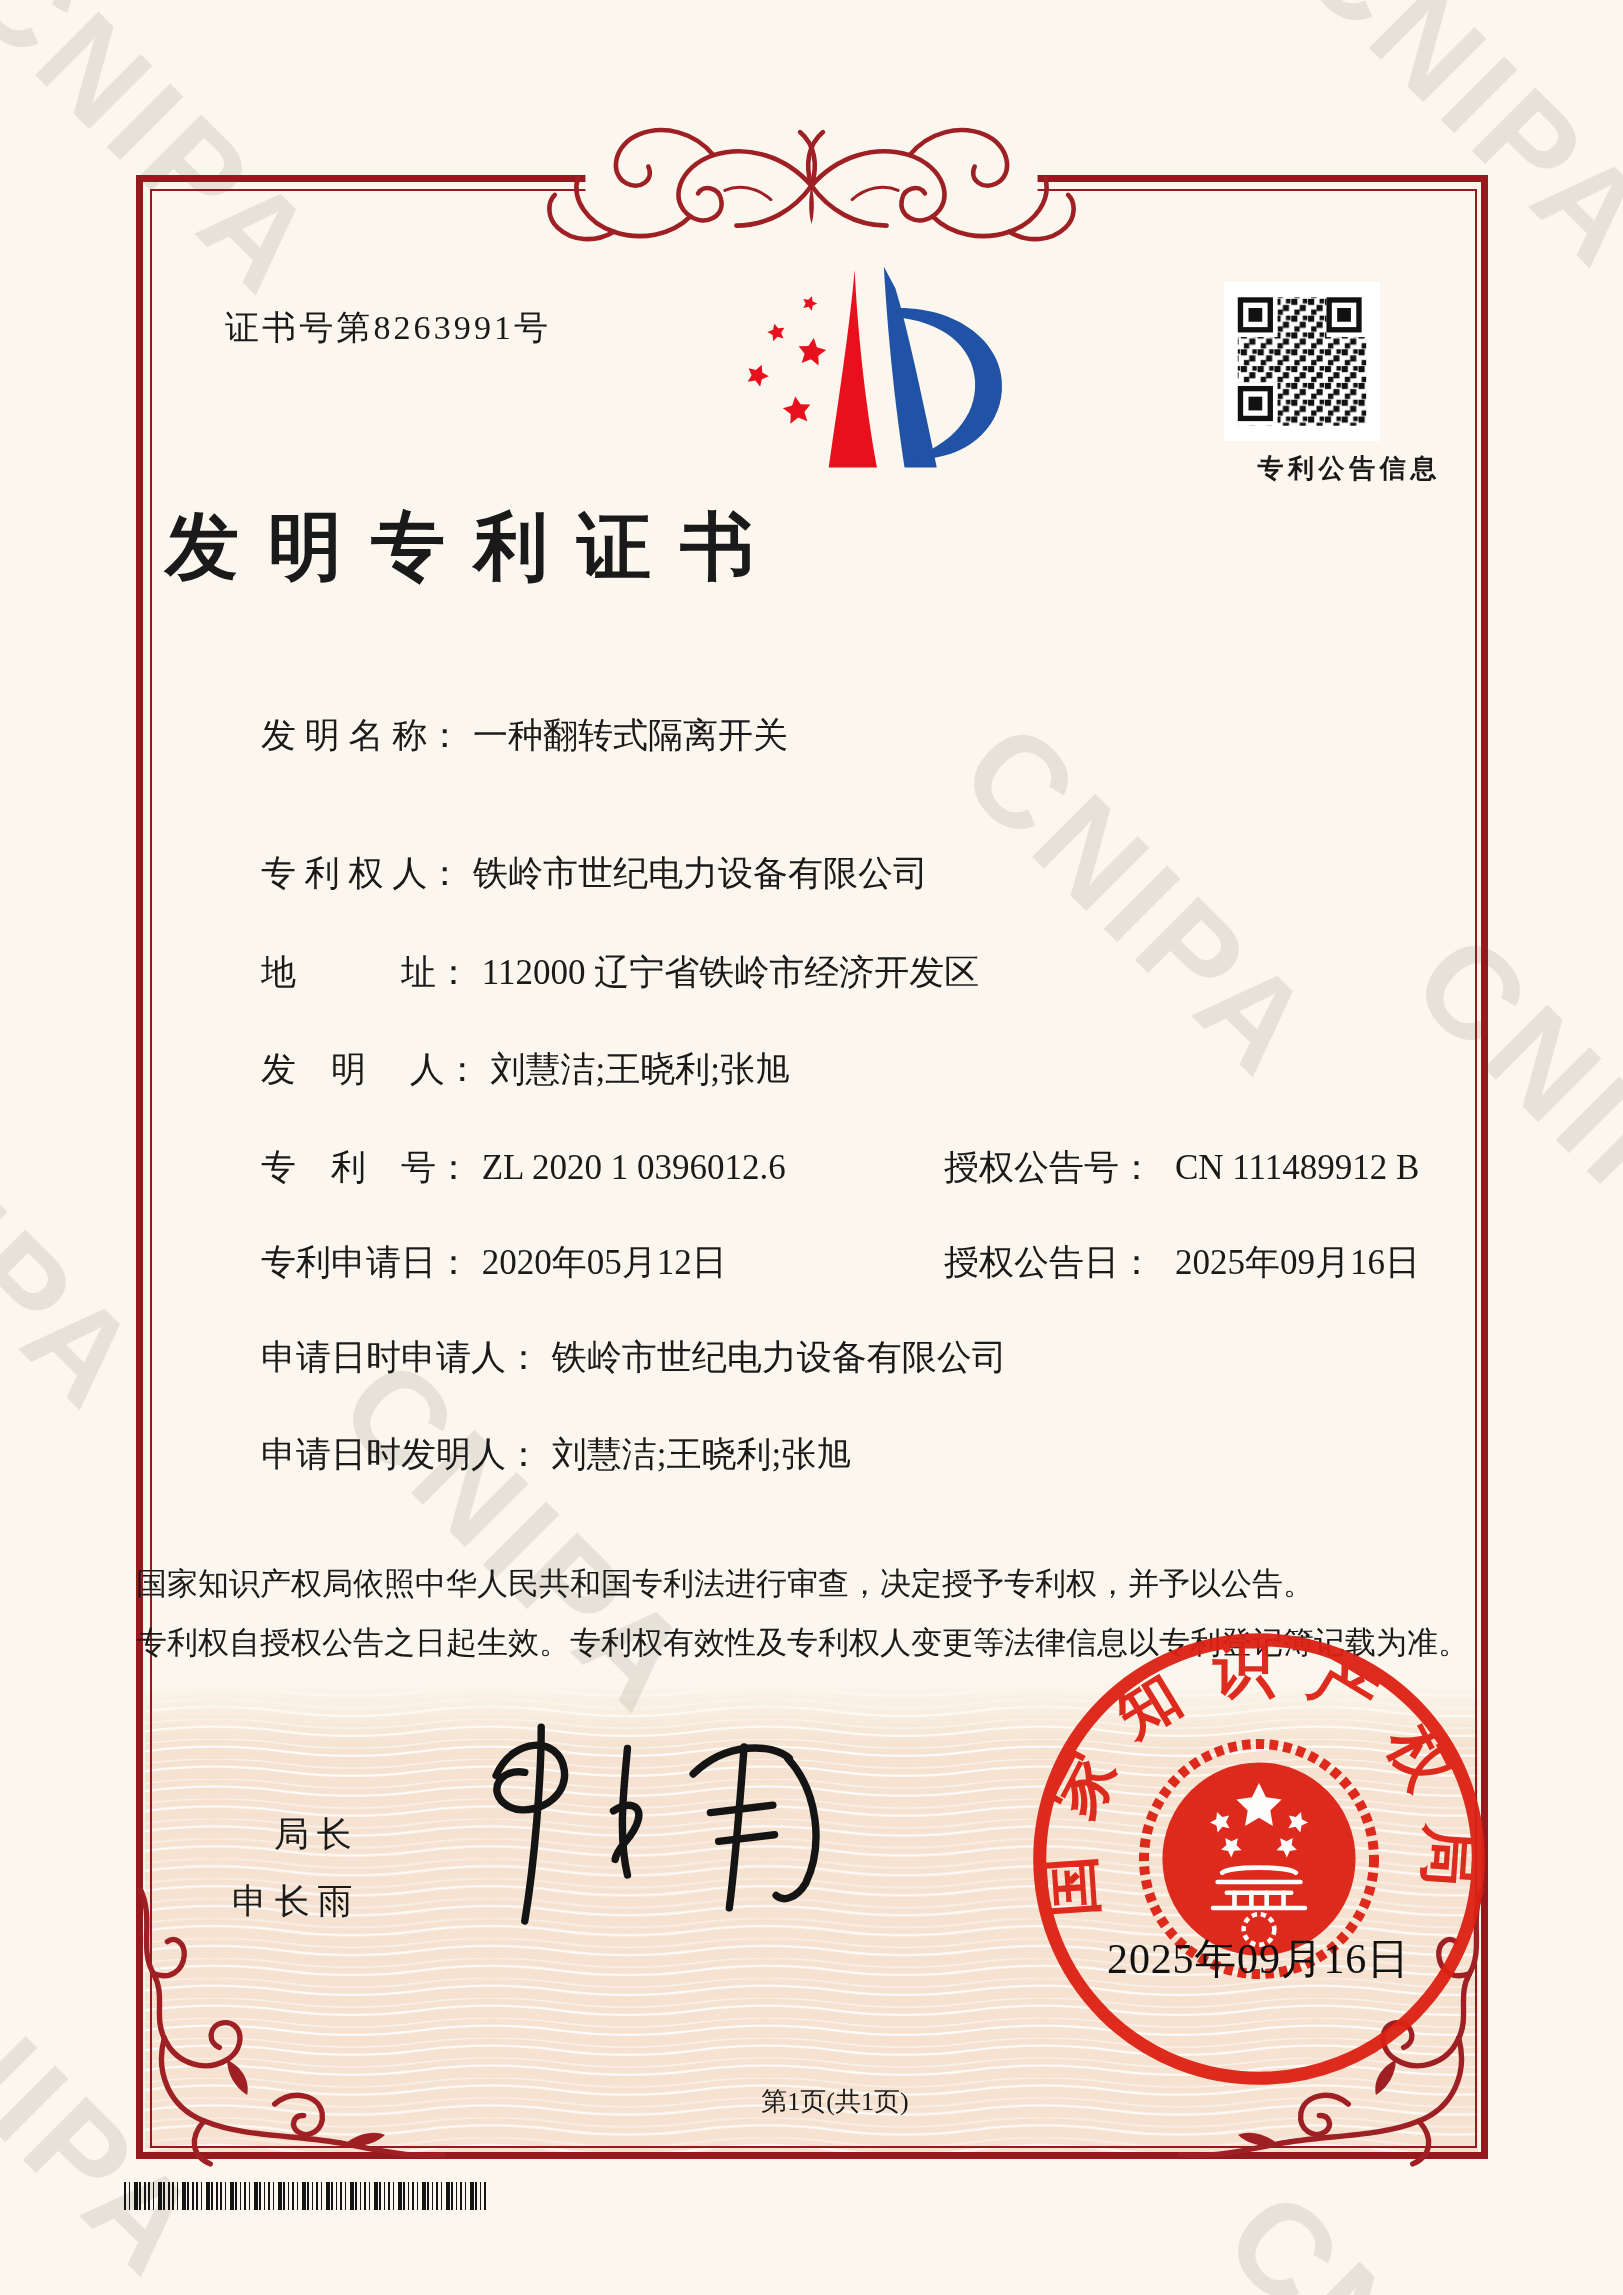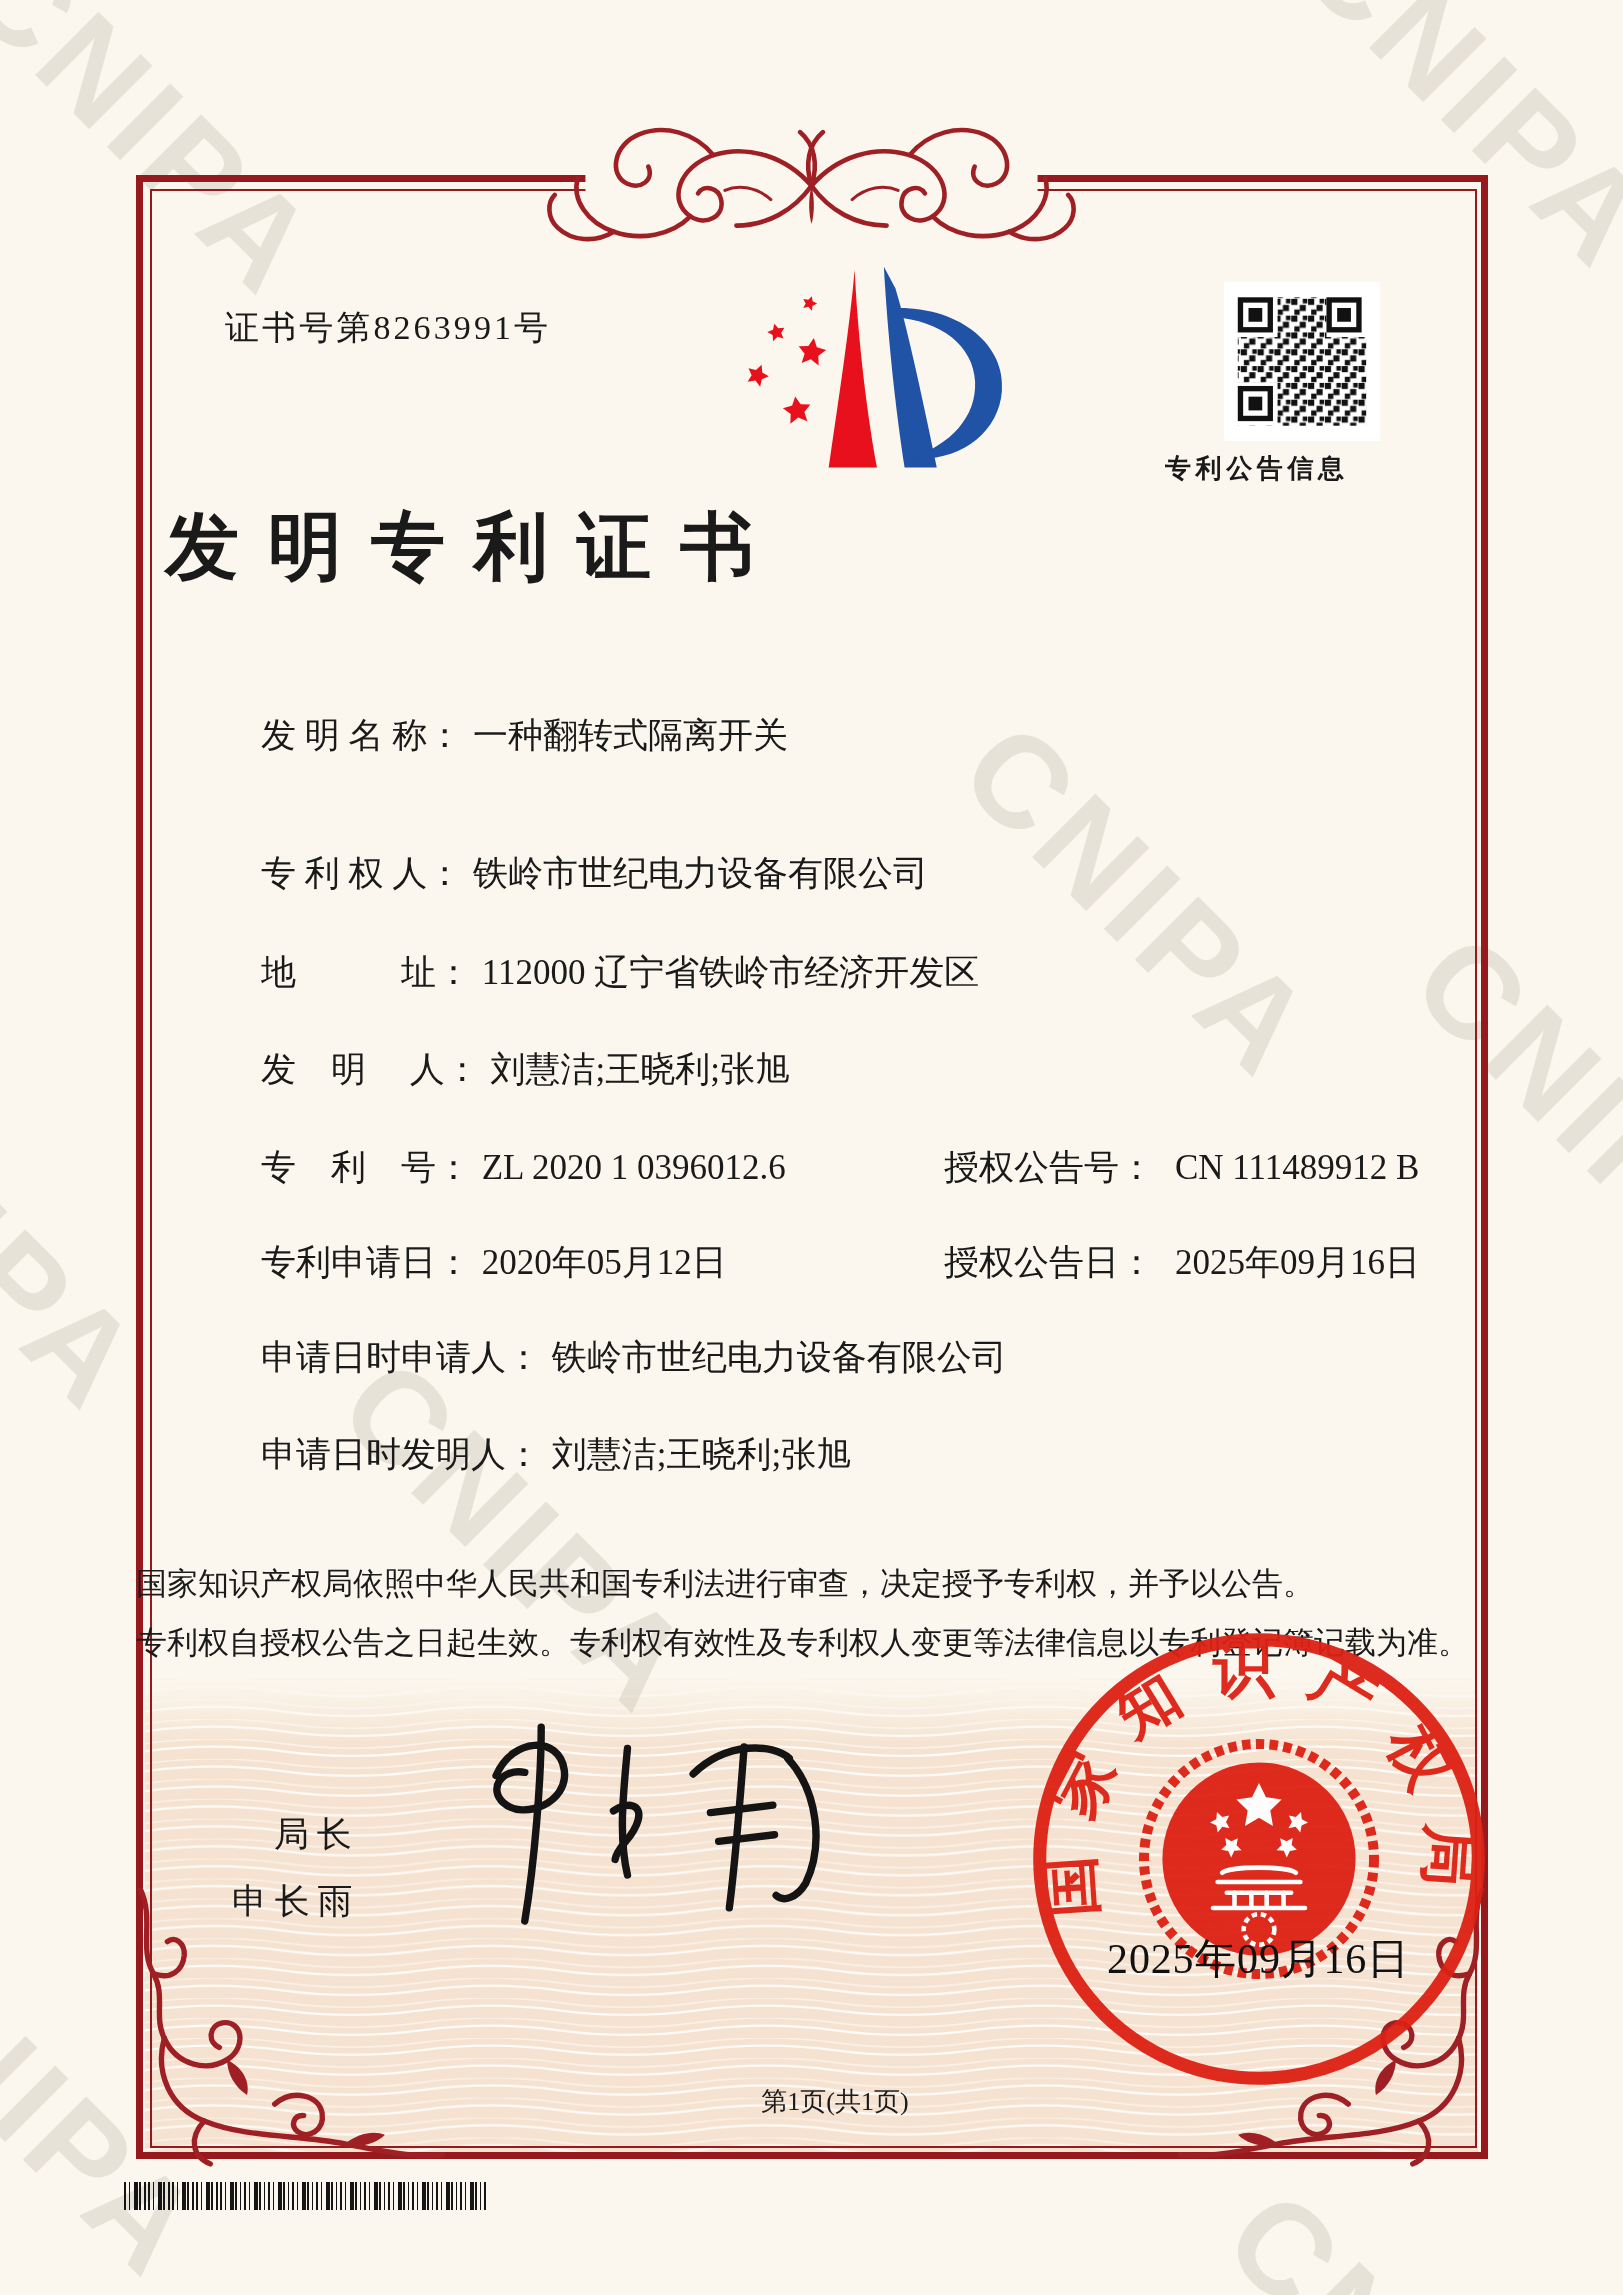--- a/index.html
+++ b/index.html
@@ -19,21 +19,21 @@
   
   .frame-outer{left:136px;top:175px;width:1338px;height:1970px;border:7px solid #96191E;z-index:3;}
   .frame-inner{left:150px;top:189px;width:1323px;height:1955px;border:2.3px solid #96191E;z-index:3;}
 
   .ornament{z-index:4;}
 
   
   .certno{left:225px;top:305px;font-size:34px;letter-spacing:3.1px;z-index:5;}
   .logo{left:702px;top:259px;width:330px;height:230px;z-index:5;}
   .qr-card{left:1224px;top:282px;width:156px;height:159px;background:#fff;z-index:5;}
-  .qr-label{left:1165px;top:451px;width:276px;text-align:left;font-size:26px;
+  .qr-label{left:1165px;top:451px;width:276px;text-align:right;font-size:26px;
             letter-spacing:4.6px;font-weight:bold;z-index:5;}
   .title{left:136px;top:498px;width:1352px;font-size:74px;font-weight:bold;
          letter-spacing:29px;text-indent:29px;z-index:5;}
 
   
   .row{position:absolute;left:226px;font-size:35px;white-space:pre;z-index:5;}
   .row .val{margin-left:10.7px;}
   .rcol{position:absolute;left:909px;font-size:35px;white-space:pre;z-index:5;}
   .rcol .val{margin-left:21px;}
 

